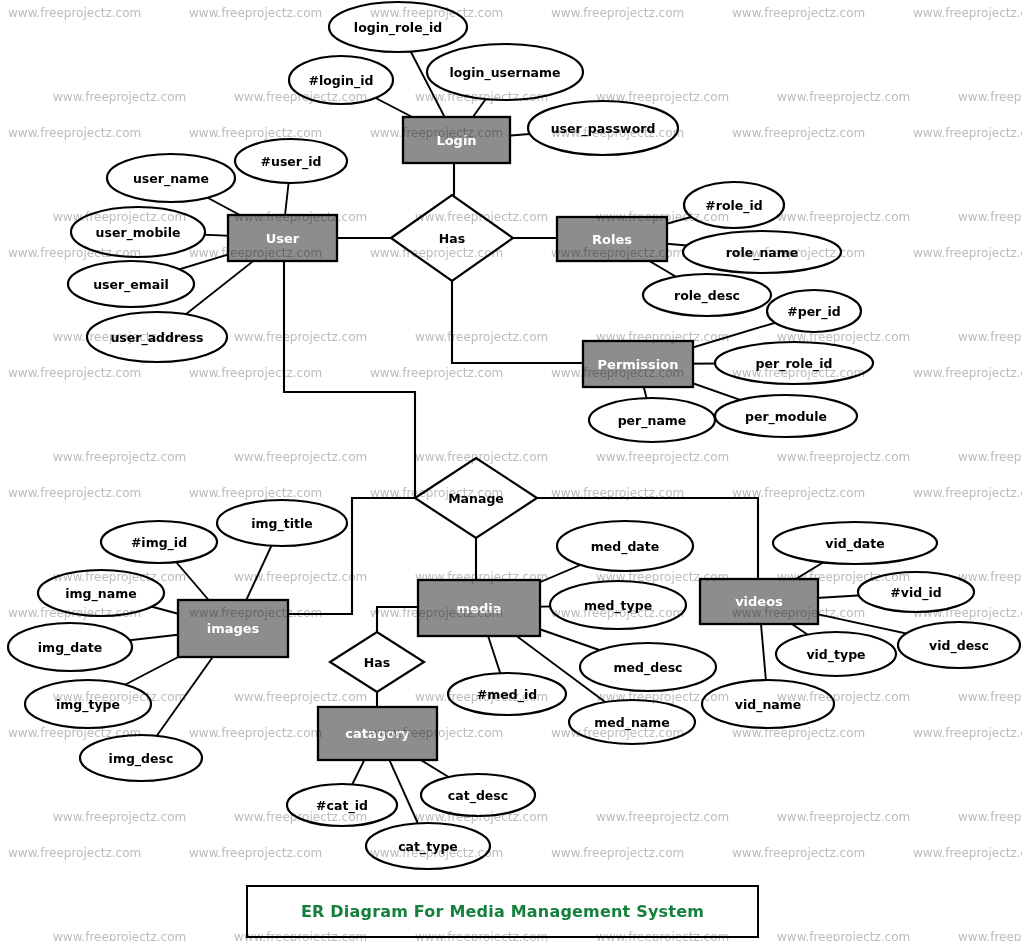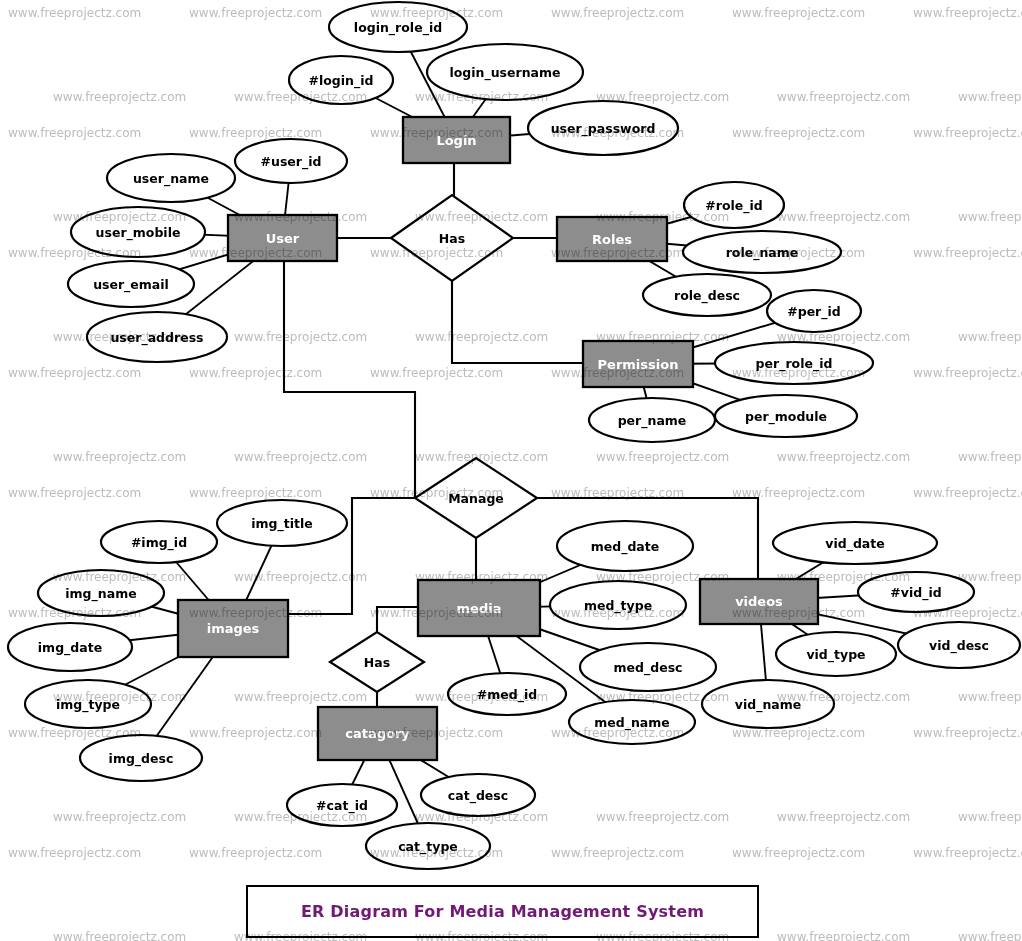--- a/index.html
+++ b/index.html
@@ -23,21 +23,21 @@
     position:absolute;
     left:246px;top:885px;
     width:513px;height:53px;
     background:#ffffff;
     border:2px solid #000000;
     box-sizing:border-box;
     display:flex;align-items:center;justify-content:center;
     z-index:3;
   }
   .title-box span{
-    font-size:16px;font-weight:bold;color:#701a75;
+    font-size:16px;font-weight:bold;color:#15803d;
     letter-spacing:0.2px;
   }
   #watermark-layer{
     position:absolute;left:0;top:0;
     width:1022px;height:941px;
     pointer-events:none;
     mix-blend-mode:multiply;
     z-index:5;
     overflow:hidden;
   }

